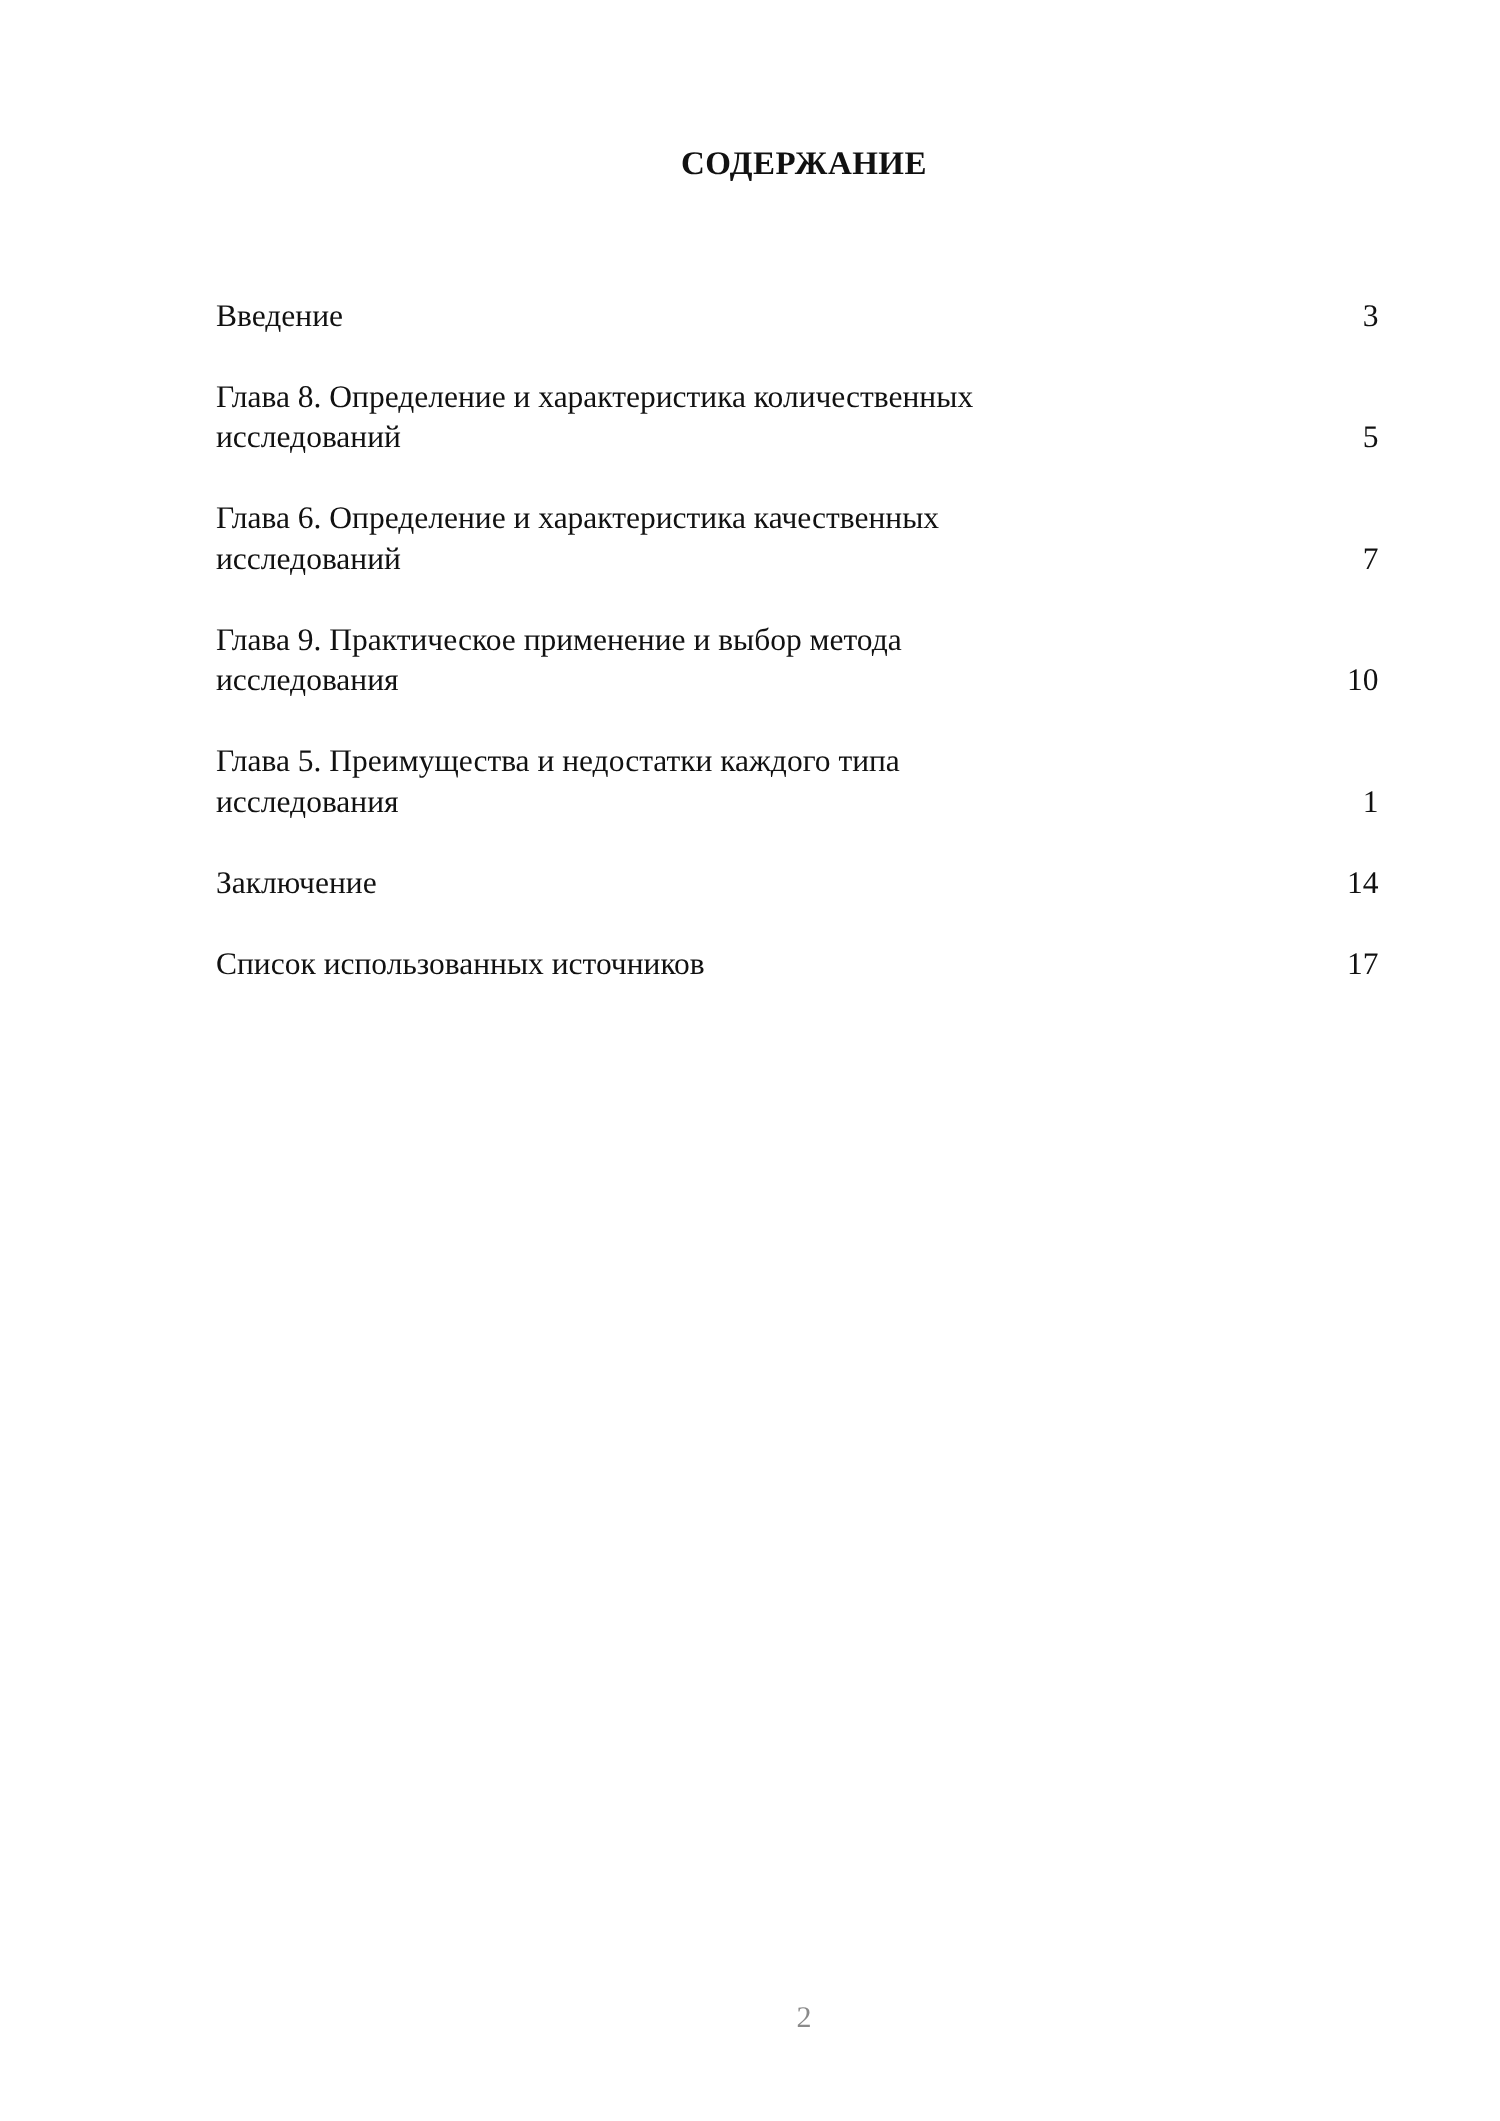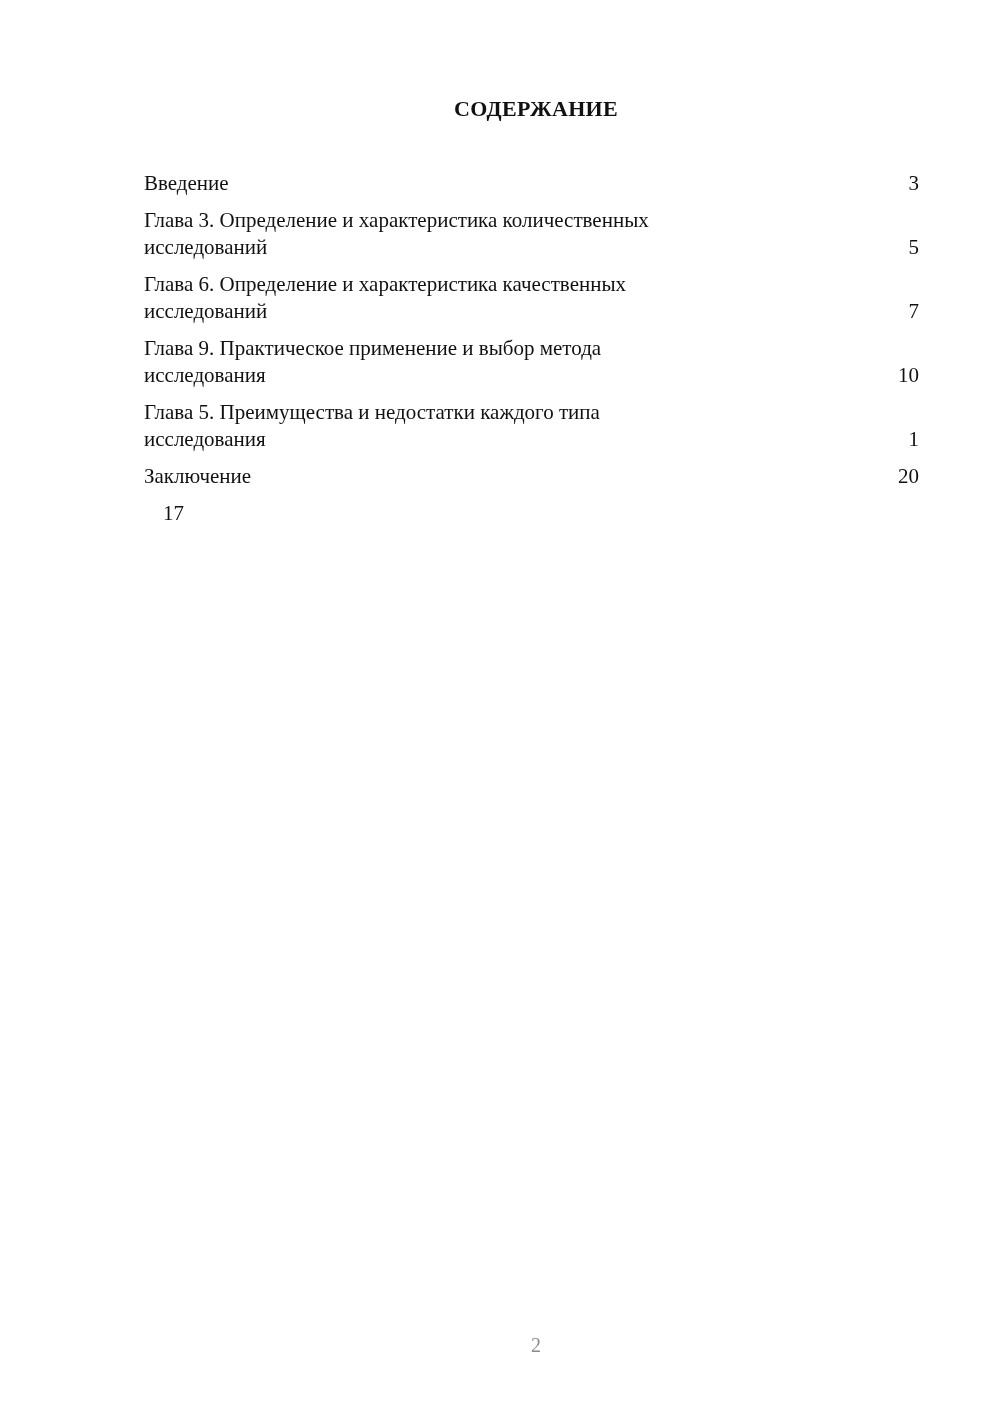--- a/index.html
+++ b/index.html
@@ -31,20 +31,21 @@
       left: 144px;
       width: 775px;
     }
     .toc-entry {
       display: flex;
       justify-content: space-between;
       align-items: flex-end;
       font-size: 21px;
       line-height: 27px;
       margin-bottom: 10px;
+      margin-top: 27px;
     }
     .toc-entry .toc-text {
       max-width: 620px;
       white-space: pre-line;
     }
     .toc-entry .toc-page {
       text-align: right;
       min-width: 40px;
     }
     .page-number {
@@ -61,41 +62,42 @@
 <body>
 
 <div class="page-title">СОДЕРЖАНИЕ</div>
 
 <div class="toc">
   <div class="toc-entry">
     <span class="toc-text">Введение</span>
     <span class="toc-page">3</span>
   </div>
   <div class="toc-entry">
-    <span class="toc-text">Глава 3. Определение и характеристика количественных
+    <span class="toc-text">Глава 8. Определение и характеристика количественных
 исследований</span>
     <span class="toc-page">5</span>
   </div>
   <div class="toc-entry">
     <span class="toc-text">Глава 6. Определение и характеристика качественных
 исследований</span>
     <span class="toc-page">7</span>
   </div>
   <div class="toc-entry">
     <span class="toc-text">Глава 9. Практическое применение и выбор метода
 исследования</span>
     <span class="toc-page">10</span>
   </div>
   <div class="toc-entry">
     <span class="toc-text">Глава 5. Преимущества и недостатки каждого типа
 исследования</span>
     <span class="toc-page">1</span>
   </div>
   <div class="toc-entry">
     <span class="toc-text">Заключение</span>
-    <span class="toc-page">20</span>
+    <span class="toc-page">14</span>
   </div>
   <div class="toc-entry">
+    <span class="toc-text">Список использованных источников</span>
     <span class="toc-page">17</span>
   </div>
 </div>
 
 <div class="page-number">2</div>
 
 </body></html>

